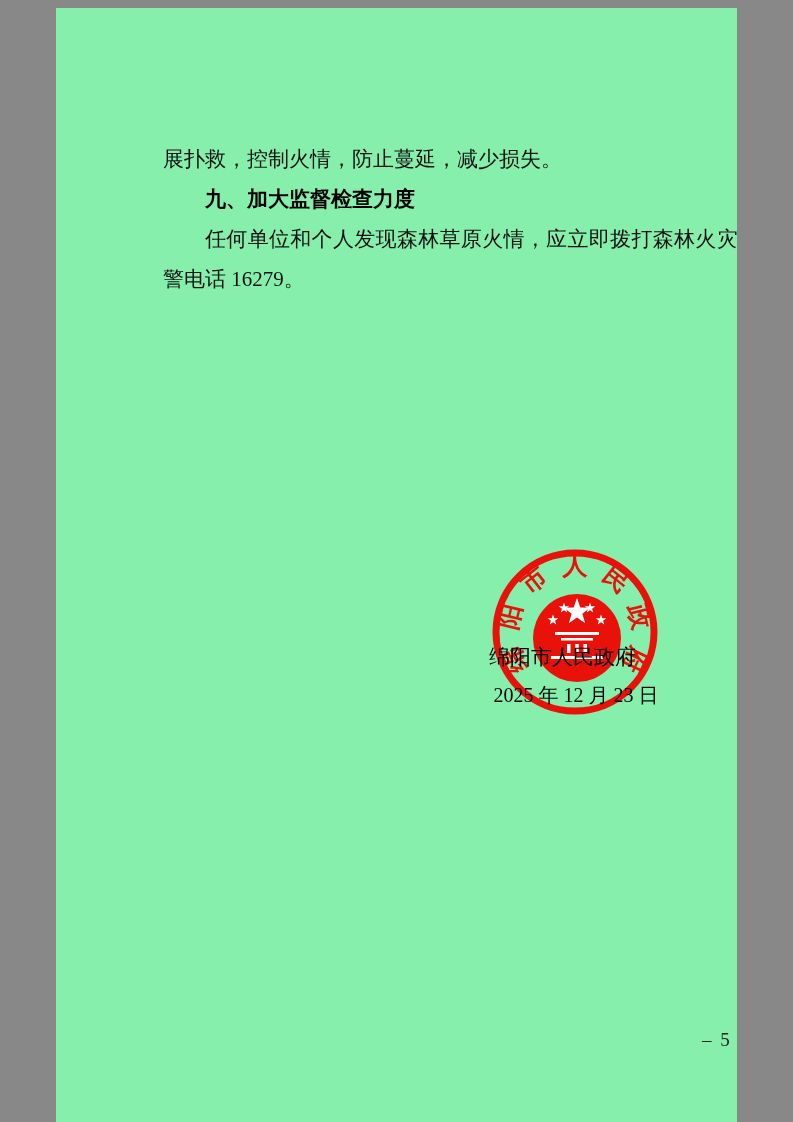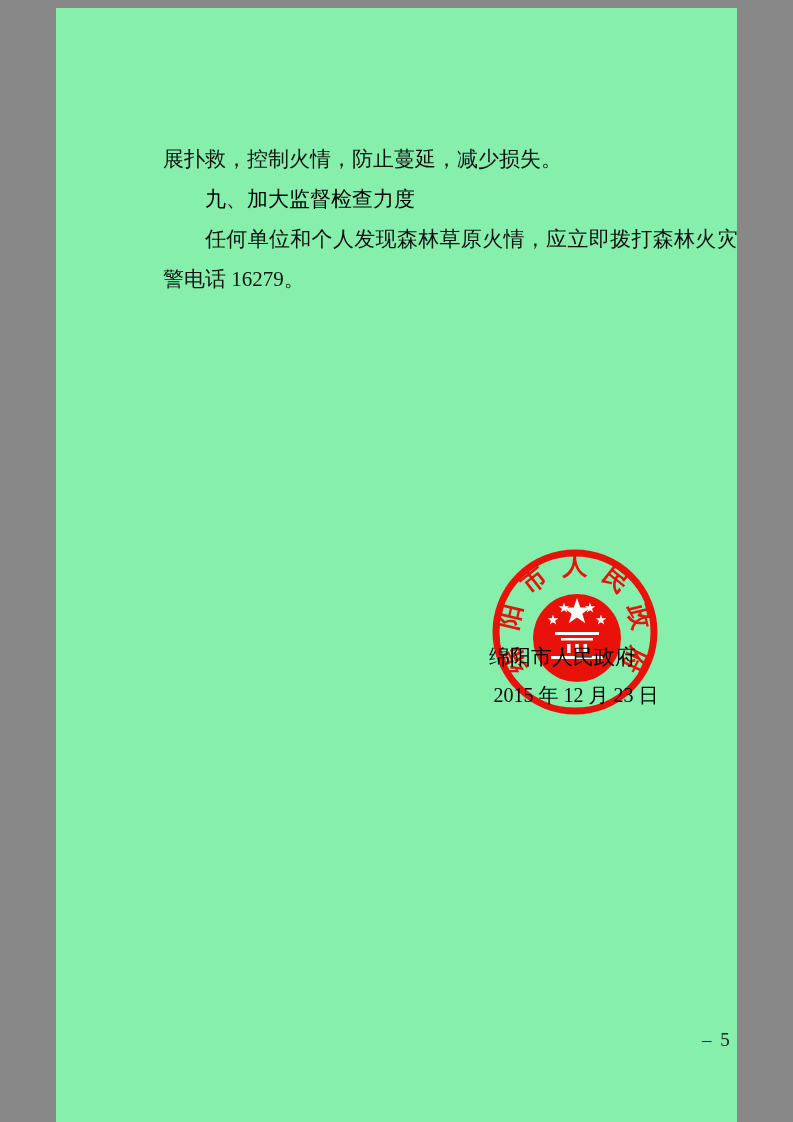--- a/index.html
+++ b/index.html
@@ -22,21 +22,21 @@
     line-height: 40px;
     text-align: justify;
   }
   .body-text p { margin: 0; }
   .continuation { text-indent: 0; }
   .para { text-indent: 42px; }
   .section-heading {
     margin: 0;
     text-indent: 42px;
     font-family: "Liberation Sans", "DejaVu Sans", sans-serif;
-    font-weight: normal;
+    font-weight: bold;
     font-size: 21px;
     line-height: 40px;
     color: #000;
   }
   .seal-svg {
     position: absolute;
     left: 435px;
     top: 540px;
     width: 168px;
     height: 168px;
@@ -122,17 +122,17 @@
       <text class="seal-arc-char" transform="translate(48.1,38.5) rotate(-38.3)" fill="#e8120a">市</text>
       <text class="seal-arc-char" transform="translate(84,26) rotate(0)" fill="#e8120a">人</text>
       <text class="seal-arc-char" transform="translate(119.9,38.5) rotate(38.3)" fill="#e8120a">民</text>
       <text class="seal-arc-char" transform="translate(140.4,70.6) rotate(76.7)" fill="#e8120a">政</text>
       <text class="seal-arc-char" transform="translate(136.6,108.5) rotate(115)" fill="#e8120a">府</text>
     </g>
   </svg>
 
   <div class="signature-authority">绵阳市人民政府</div>
 
-  <div class="signature-date">2015 年 12 月 23 日</div>
+  <div class="signature-date">2025 年 12 月 23 日</div>
 
   <div class="page-number">– 5 –</div>
 
 </div>
 
 </body></html>

